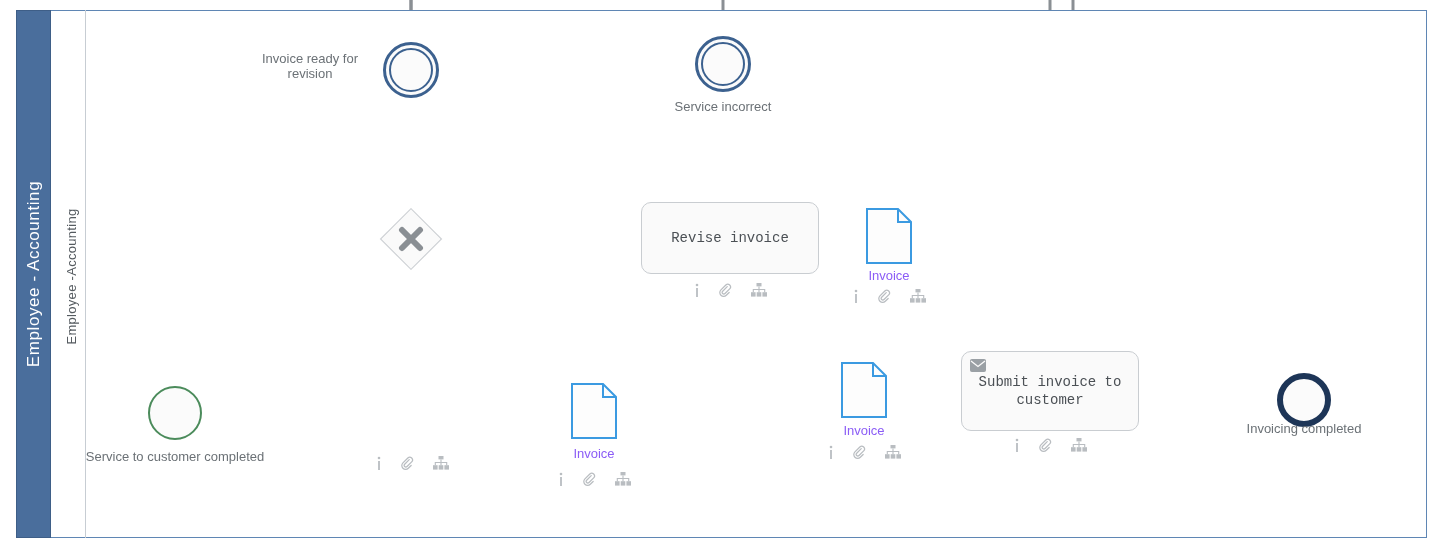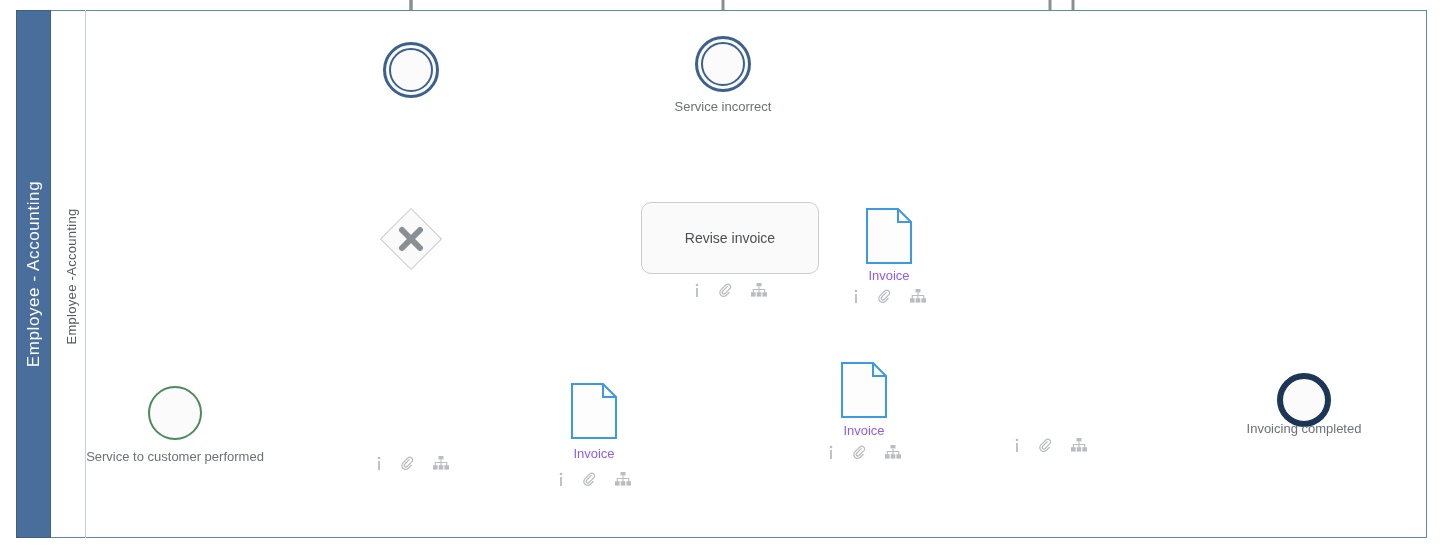--- a/index.html
+++ b/index.html
@@ -133,20 +133,21 @@
     border-radius: 10px;
     box-sizing: border-box;
     display: flex;
     align-items: center;
     justify-content: center;
     text-align: center;
     color: #4b5055;
     font-size: 14px;
     line-height: 18px;
     padding: 4px 0;
+    font-family: Liberation Mono, monospace;
   }
   .task-envelope {
     position: absolute;
     left: 8px;
     top: 7px;
     width: 16px;
     height: 13px;
   }
 
   
@@ -246,23 +247,25 @@
 
   <div class="pool-header">
     <span class="pool-header-label">Employee - Accounting</span>
   </div>
 
   <div class="lane-label">
     <span>Employee -Accounting</span>
   </div>
 
   <div class="event event-start" style="left:148px; top:386px;"></div>
-  <div class="event-label" style="left:55px; top:449px; width:240px;">Service to customer performed</div>
+  <div class="event-label" style="left:55px; top:449px; width:240px;">Service to customer completed</div>
 
   <div class="event event-link" style="left:383px; top:42px;"></div>
+  <div class="event-label" style="left:245px; top:51px; width:130px; text-align:center;">Invoice ready for
+revision</div>
 
   <div class="event event-link" style="left:695px; top:36px;"></div>
   <div class="event-label" style="left:648px; top:99px; width:150px;">Service incorrect</div>
 
   <div class="gateway" style="left:389px; top:217px;"></div>
   <div class="gateway-x" style="left:385px; top:213px;">
     <svg width="26" height="26" viewBox="0 0 26 26">
       <path d="M4,4 L22,22 M22,4 L4,22" stroke="#8a8f94" stroke-width="6" stroke-linecap="round" fill="none"></path>
     </svg>
   </div>
@@ -369,20 +372,29 @@
     </svg>
     <svg width="16" height="14" viewBox="0 0 16 14">
       <rect x="5.5" y="0" width="5" height="3.4" fill="#b9bdc1"></rect>
       <rect x="0" y="9.2" width="4.6" height="4.4" fill="#b9bdc1"></rect>
       <rect x="5.7" y="9.2" width="4.6" height="4.4" fill="#b9bdc1"></rect>
       <rect x="11.4" y="9.2" width="4.6" height="4.4" fill="#b9bdc1"></rect>
       <path d="M8,3.4 L8,6.5 M2.3,9.2 L2.3,6.5 L13.7,6.5 L13.7,9.2 M8,6.5 L8,9.2" stroke="#b9bdc1" stroke-width="1.1" fill="none"></path>
     </svg>
   </div>
 
+  <div class="task" style="left:961px; top:351px; width:178px; height:80px;">
+    <span class="task-envelope">
+      <svg width="16" height="13" viewBox="0 0 16 13">
+        <rect x="0.5" y="0.5" width="15" height="12" rx="1" fill="#9aa0a5" stroke="#9aa0a5"></rect>
+        <path d="M1,2 L8,7.5 L15,2" fill="none" stroke="#fafafa" stroke-width="1.3"></path>
+      </svg>
+    </span>
+    <span>Submit invoice to customer</span>
+  </div>
   <div class="markers" style="left:990px; top:437px; width:120px; height:16px;">
     <svg width="6" height="15" viewBox="0 0 6 15">
       <circle cx="3" cy="2" r="1.3" fill="#b9bdc1"></circle>
       <rect x="2.1" y="5" width="1.8" height="9" fill="#b9bdc1"></rect>
     </svg>
     <svg width="15" height="15" viewBox="0 0 16 16">
       <path d="M11.5,4.3 L5.6,10.2 a2.1,2.1 0 0 0 3,3 l6.1,-6.1 a3.5,3.5 0 0 0 -5,-5 L3.3,8.5 a4.9,4.9 0 0 0 7,7 L14,11.8" fill="none" stroke="#b9bdc1" stroke-width="1.6" stroke-linecap="round" transform="scale(0.82) translate(0.5,0.5)"></path>
     </svg>
     <svg width="16" height="14" viewBox="0 0 16 14">
       <rect x="5.5" y="0" width="5" height="3.4" fill="#b9bdc1"></rect>

